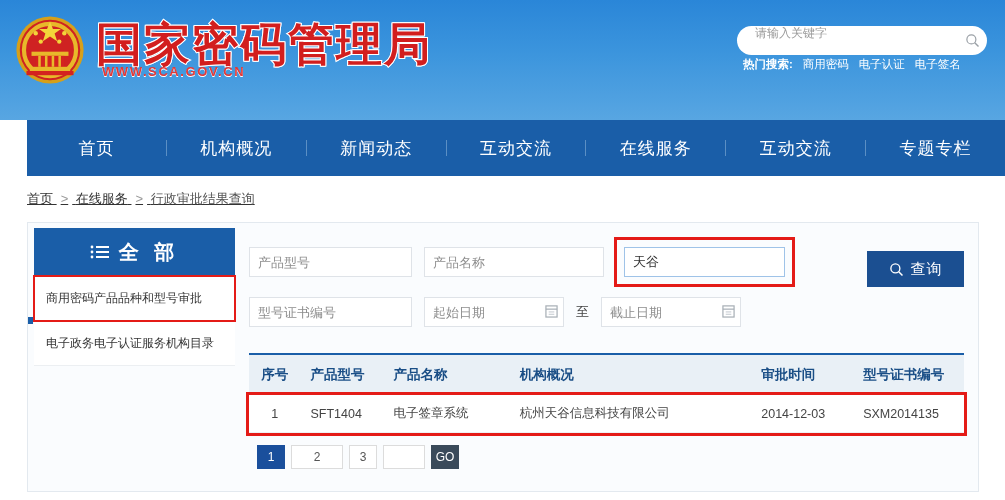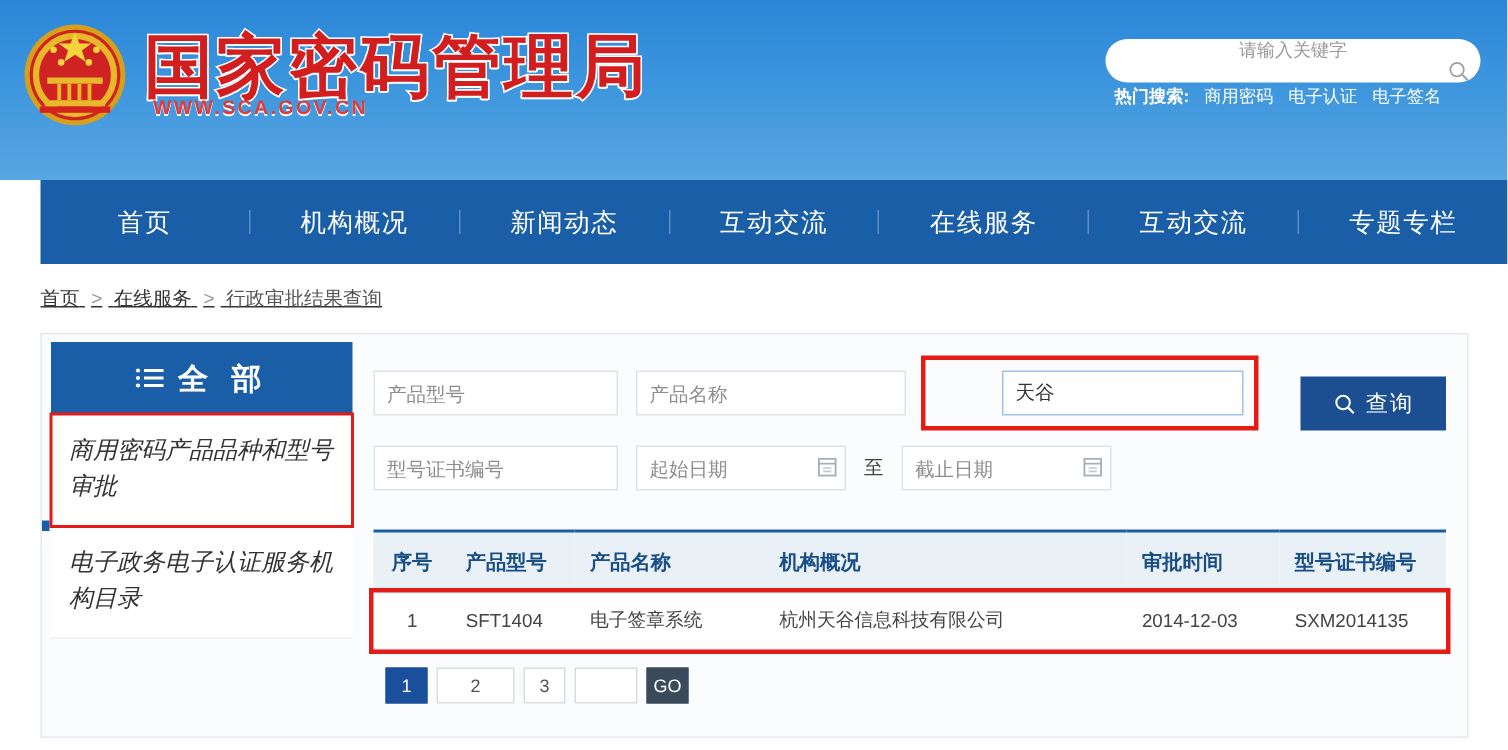--- a/index.html
+++ b/index.html
@@ -38,21 +38,21 @@
     color: #e03a3a; letter-spacing: 1.6px;
     text-shadow: 0 1px 0 #fff;
   }
 
   .search-wrap { position: absolute; right: 18px; top: 26px; width: 250px; }
   .search-box {
     position: relative;
     height: 29px;
     background: #ffffff;
     border-radius: 15px;
-    display: flex; align-items: flex-end; flex-direction: column;
+    display: flex; align-items: flex-start;
   }
   .search-input {
     flex: 1;
     border: 0; outline: none; background: transparent;
     font-family: "Liberation Sans", sans-serif;
     font-size: 12px; color: #888;
     padding: 0 6px 0 18px;
   }
   .search-input::placeholder { color: #9a9a9a; }
   .search-icon-btn {
@@ -114,25 +114,24 @@
   .side-head {
     height: 48px; background: #1a5ea8; color: #fff;
     display: flex; align-items: center; justify-content: center; gap: 9px;
     font-size: 20px; font-weight: bold; letter-spacing: 5px;
   }
   .list-icon { display: block; }
   .side-item {
     background: #ffffff;
     border-bottom: 1px solid #eceff2;
     padding: 13px 12px;
-    font-size: 16px;
+    font-size: 12px;
     color: #333;
     line-height: 1.5;
     cursor: pointer;
-    font-style: italic;
   }
   .side-item.selected {
     outline: 2px solid #e41b17;
     outline-offset: -1px;
     position: relative; z-index: 3;
   }
   .side-item.selected::before{
     content:""; position:absolute; left:-6px; bottom:-4px;
     width:5px; height:7px; background:#1a5ea8;
   }
@@ -160,21 +159,20 @@
   .f-kw-wrap {
     position: relative;
     padding: 8px;
     outline: 3px solid #e41b17;
     outline-offset: -1px;
   }
   .f-kw {
     width: 161px;
     border: 1px solid #9fc3e8;
     color: #333;
-    margin-left: 44px;
   }
   .date-wrap { position: relative; }
   .f-date { width: 140px; padding-right: 24px; }
   .cal-icon { position: absolute; right: 6px; top: 7px; pointer-events: none; }
   .zhi { font-size: 13px; color: #444; }
 
   .btn-query {
     margin-left: 18px; margin-top: 12px;
     width: 97px; height: 36px;
     background: #1b4f91; border: 0;

